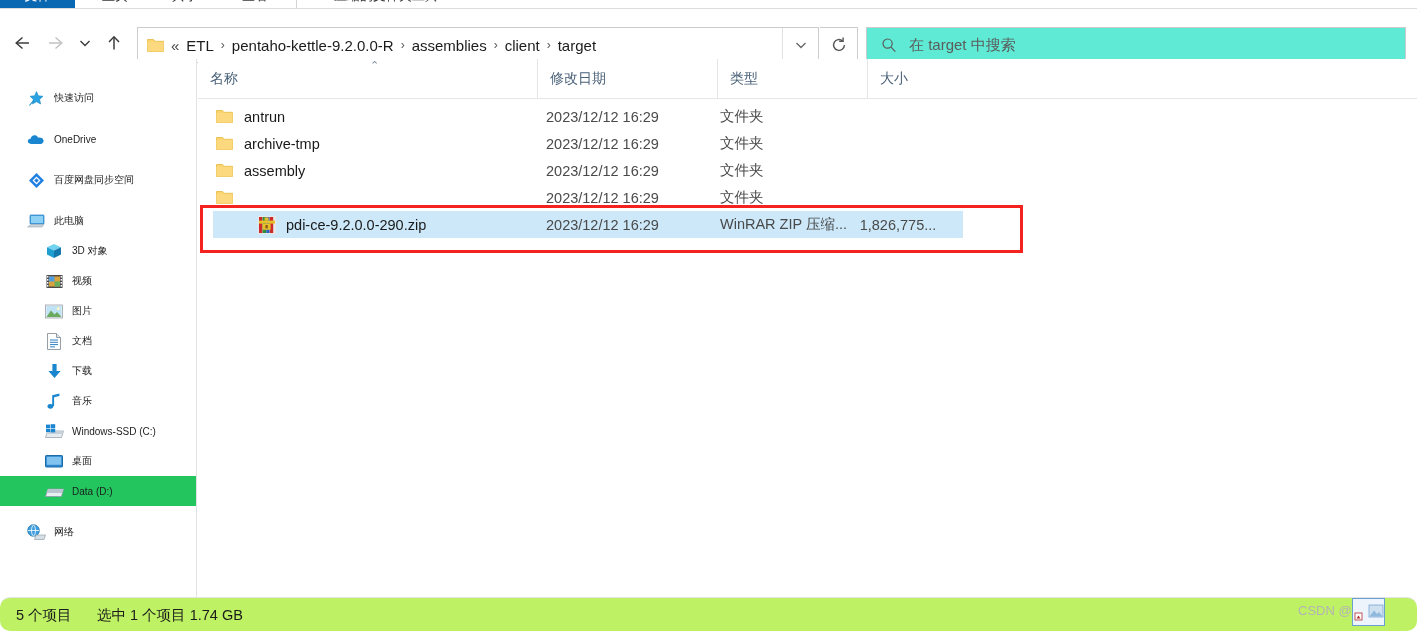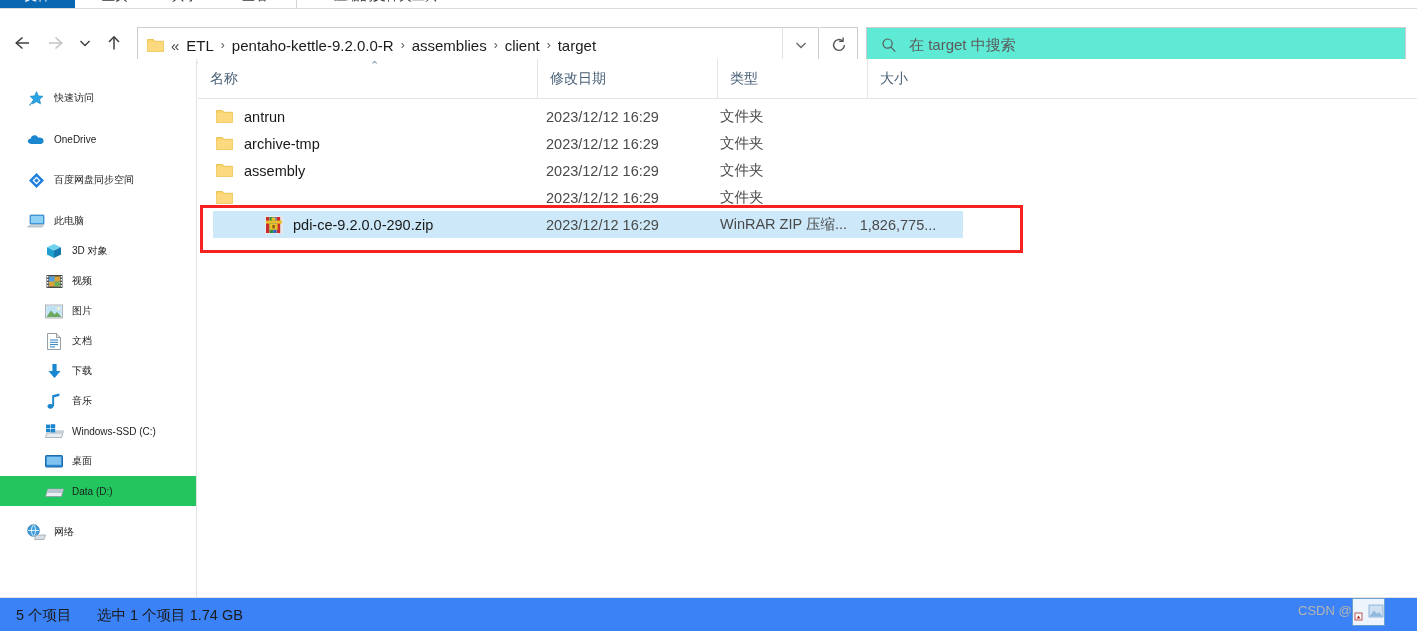--- a/index.html
+++ b/index.html
@@ -121,36 +121,36 @@
   .row .cell-date { position: absolute; left: 348px; color: #4a4a4a; }
   .row .cell-type { position: absolute; left: 522px; color: #4a4a4a; }
   .row .cell-size {
     position: absolute; left: 650px; width: 100px; text-align: center;
     color: #4a4a4a;
   }
   .row.selected-row {
     background: #cce8f9;
     width: 750px; margin-left: 15px;
   }
-  .row.selected-row .cell-name { left: 12px; padding-left: 40px; }
+  .row.selected-row .cell-name { left: 5px; padding-left: 40px; }
   .row.selected-row .cell-date { left: 333px; }
   .row.selected-row .cell-type { left: 507px; }
   .row.selected-row .cell-size { left: 635px; }
 
   
   .redbox {
     position: absolute; border: 3px solid #f4231f; pointer-events: none;
   }
   #redbox-row { left: 200px; top: 205px; width: 823px; height: 48px; }
   #redbox-status { left: 84px; top: 597px; width: 247px; height: 32px; }
 
   
   #status-bar {
     position: absolute; left: 0; top: 597px; width: 1417px; height: 34px;
-    background: #3b82f6; border-top: 1px solid #e3e3e3;
+    background: #bef264; border-top: 1px solid #e3e3e3; border-radius: 10px;
   }
   #status-count {
     position: absolute; left: 16px; top: 8px;
     font-size: 14.5px; color: #1b1b1b; white-space: nowrap;
   }
   #status-selection {
     position: absolute; left: 97px; top: 8px;
     font-size: 14.5px; color: #1b1b1b; white-space: nowrap;
   }
 

